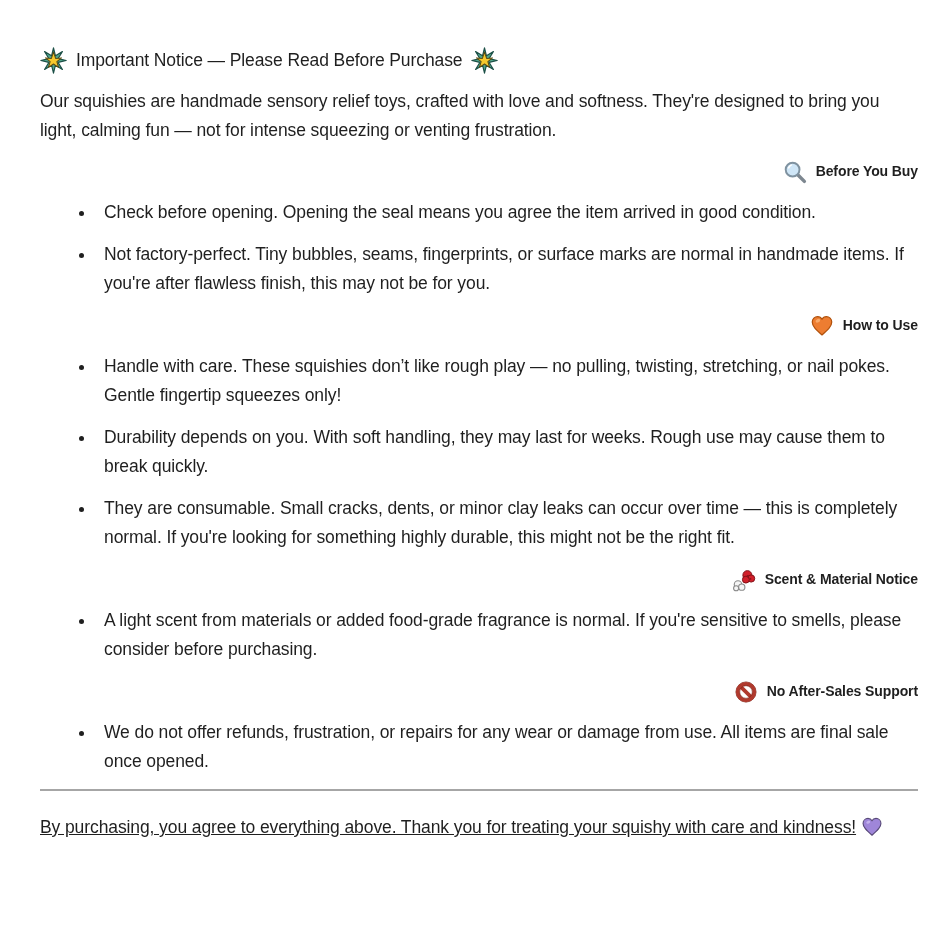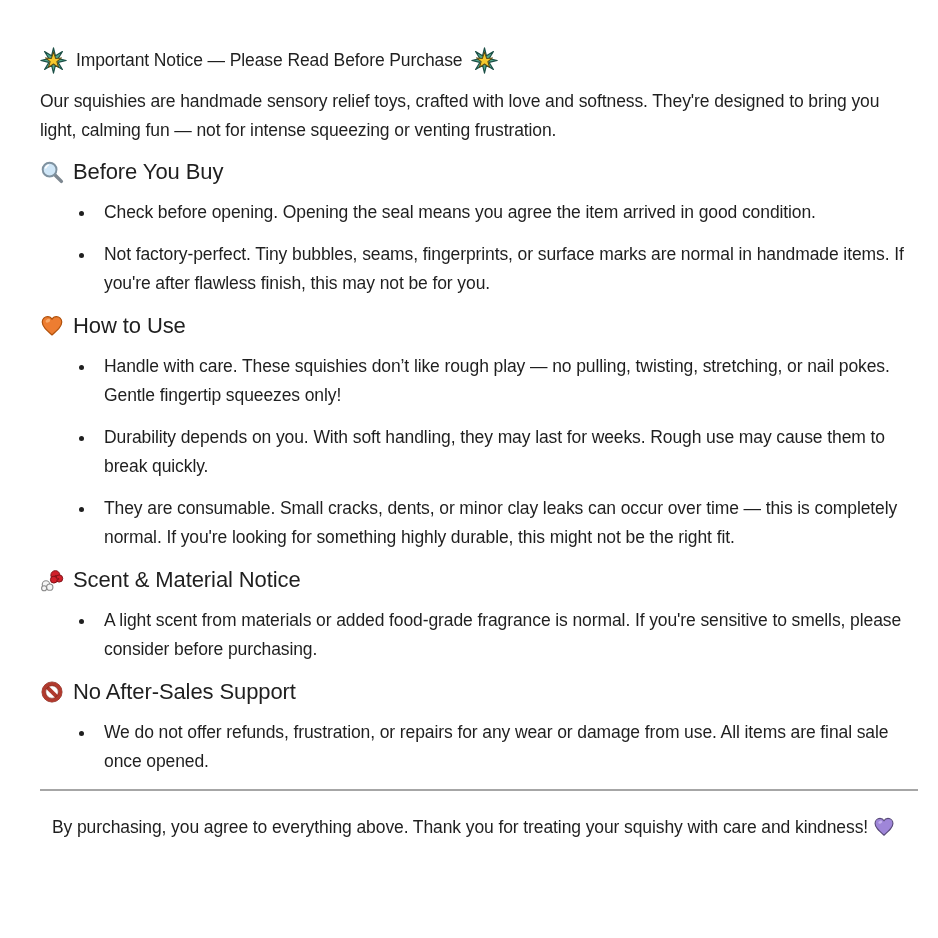--- a/index.html
+++ b/index.html
@@ -14,21 +14,21 @@
   .title-row {
     display: flex; align-items: center; gap: 9px;
     margin: 0 0 12px 0;
     font-size: 17.5px; font-weight: 400; line-height: 29px;
   }
   .para { margin: 0 0 12px 0; }
 
   .heading-row {
     display: flex; align-items: center; gap: 9px;
     margin: 0 0 12px 0;
-    font-size: 22px; font-weight: 400; line-height: 29px;
+    font-size: 14px; font-weight: 700; line-height: 29px; justify-content: flex-end;
   }
 
   ul.bullets { list-style: none; margin: 8px; padding: 0; }
   ul.bullets li {
     position: relative; padding-left: 56px; margin: 0 0 13px 0;
   }
   ul.bullets li::before {
     content: ""; position: absolute; left: 31px; top: 12.5px;
     width: 5px; height: 5px; border-radius: 50%; background: #1f1f1f;
   }
@@ -37,21 +37,21 @@
   .icon svg { display: block; }
   .icon-27 svg { width: 27px; height: 27px; }
   .icon-24 svg { width: 24px; height: 24px; }
   .inline-heart { vertical-align: -5px; margin-left: 5px; }
   .inline-heart svg { width: 22px; height: 22px; }
 
   hr.divider {
     border: none; border-top: 2px solid #a6a6a6;
     margin: 10px 0 22px 0;
   }
-  .footer-para { margin: 12px; }
+  .footer-para { margin: 0; text-decoration: underline; }
 </style>
 </head>
 <body>
 
 <div class="content">
 
   <h1 class="title-row">
     <span class="icon icon-27">
       <svg viewBox="0 0 32 32">
         <path d="M16 1 L18.3 10.46 L26.6 5.4 L21.54 13.7 L31 16 L21.54 18.3 L26.6 26.6 L18.3 21.54 L16 31 L13.7 21.54 L5.4 26.6 L10.46 18.3 L1 16 L10.46 13.7 L5.4 5.4 L13.7 10.46 Z" fill="#4fa58b" stroke="#1c4f46" stroke-width="1.4" stroke-linejoin="round"></path>

